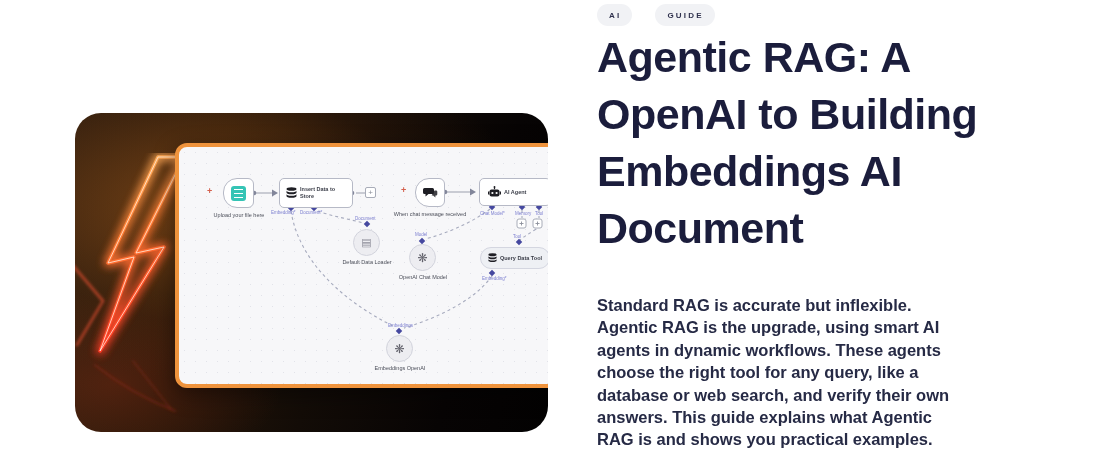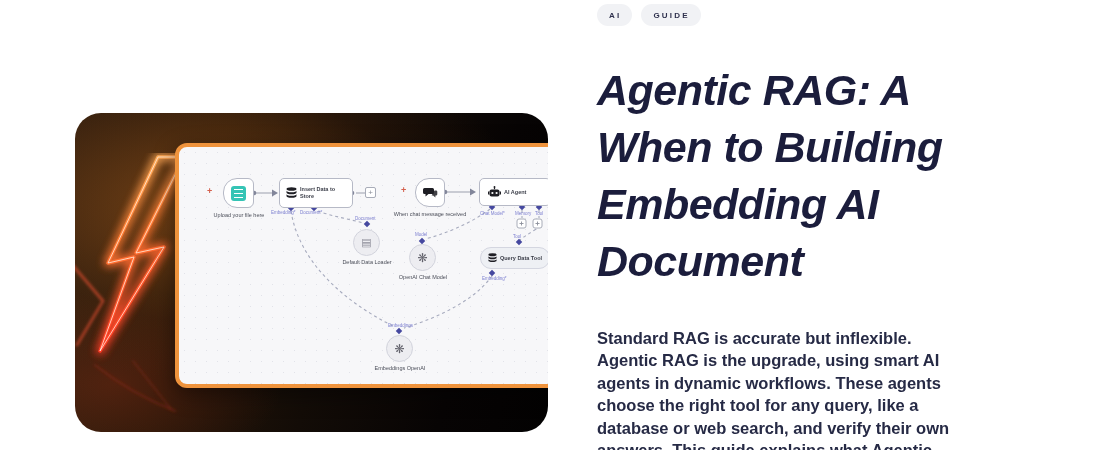--- a/index.html
+++ b/index.html
@@ -58,29 +58,29 @@
   .form-icon {
     width:15px; height:15px; border-radius:3px; background:#35c4b5; position:relative; flex:0 0 auto;
   }
   .form-icon::before { content:""; position:absolute; left:3px; right:3px; top:3px; height:9px;
     background:repeating-linear-gradient(#fff 0 1.5px, transparent 1.5px 4px); }
   .doc-glyph { color:#8d8d99; font-size:11px; }
   .openai-glyph { color:#62626c; font-size:12px; }
 
   
   .right-col { position:absolute; left:597px; top:4px; width:390px; }
-  .tags { display:flex; gap:9px; }
+  .tags { display:flex; gap:23px; }
   .tag {
     display:inline-block; background:#f1f2f5; color:#30324e; border-radius:12px;
     font-size:8px; font-weight:bold; letter-spacing:2.2px; padding:7px 11px 6px 12px;
     text-transform:uppercase;
   }
   h1.title {
-    margin-top:36px; color:#1b1d3c; font-size:43px; line-height:57px;
-    font-weight:700; letter-spacing:-0.5px;font-style:italic;
+    margin-top:3px; color:#1b1d3c; font-size:43px; line-height:57px;
+    font-weight:700; letter-spacing:-0.5px;
   }
   h1.title span { display:block; }
   p.desc {
     margin-top:37px; width:358px; color:#262a45; font-size:16.5px; line-height:22.4px;
     font-weight:600;
   }
 </style>
 </head>
 <body>
 
@@ -241,18 +241,18 @@
   </div>
 </div>
 
 <div class="right-col">
   <div class="tags">
     <span class="tag">AI</span>
     <span class="tag">GUIDE</span>
   </div>
   <h1 class="title">
     <span>Agentic RAG: A</span>
-    <span>When to Building</span>
-    <span>Embedding AI</span>
+    <span>OpenAI to Building</span>
+    <span>Embeddings AI</span>
     <span>Document</span>
   </h1>
   <p class="desc">Standard RAG is accurate but inflexible. Agentic RAG is the upgrade, using smart AI agents in dynamic workflows. These agents choose the right tool for any query, like a database or web search, and verify their own answers. This guide explains what Agentic RAG is and shows you practical examples.</p>
 </div>
 
 </body></html>

